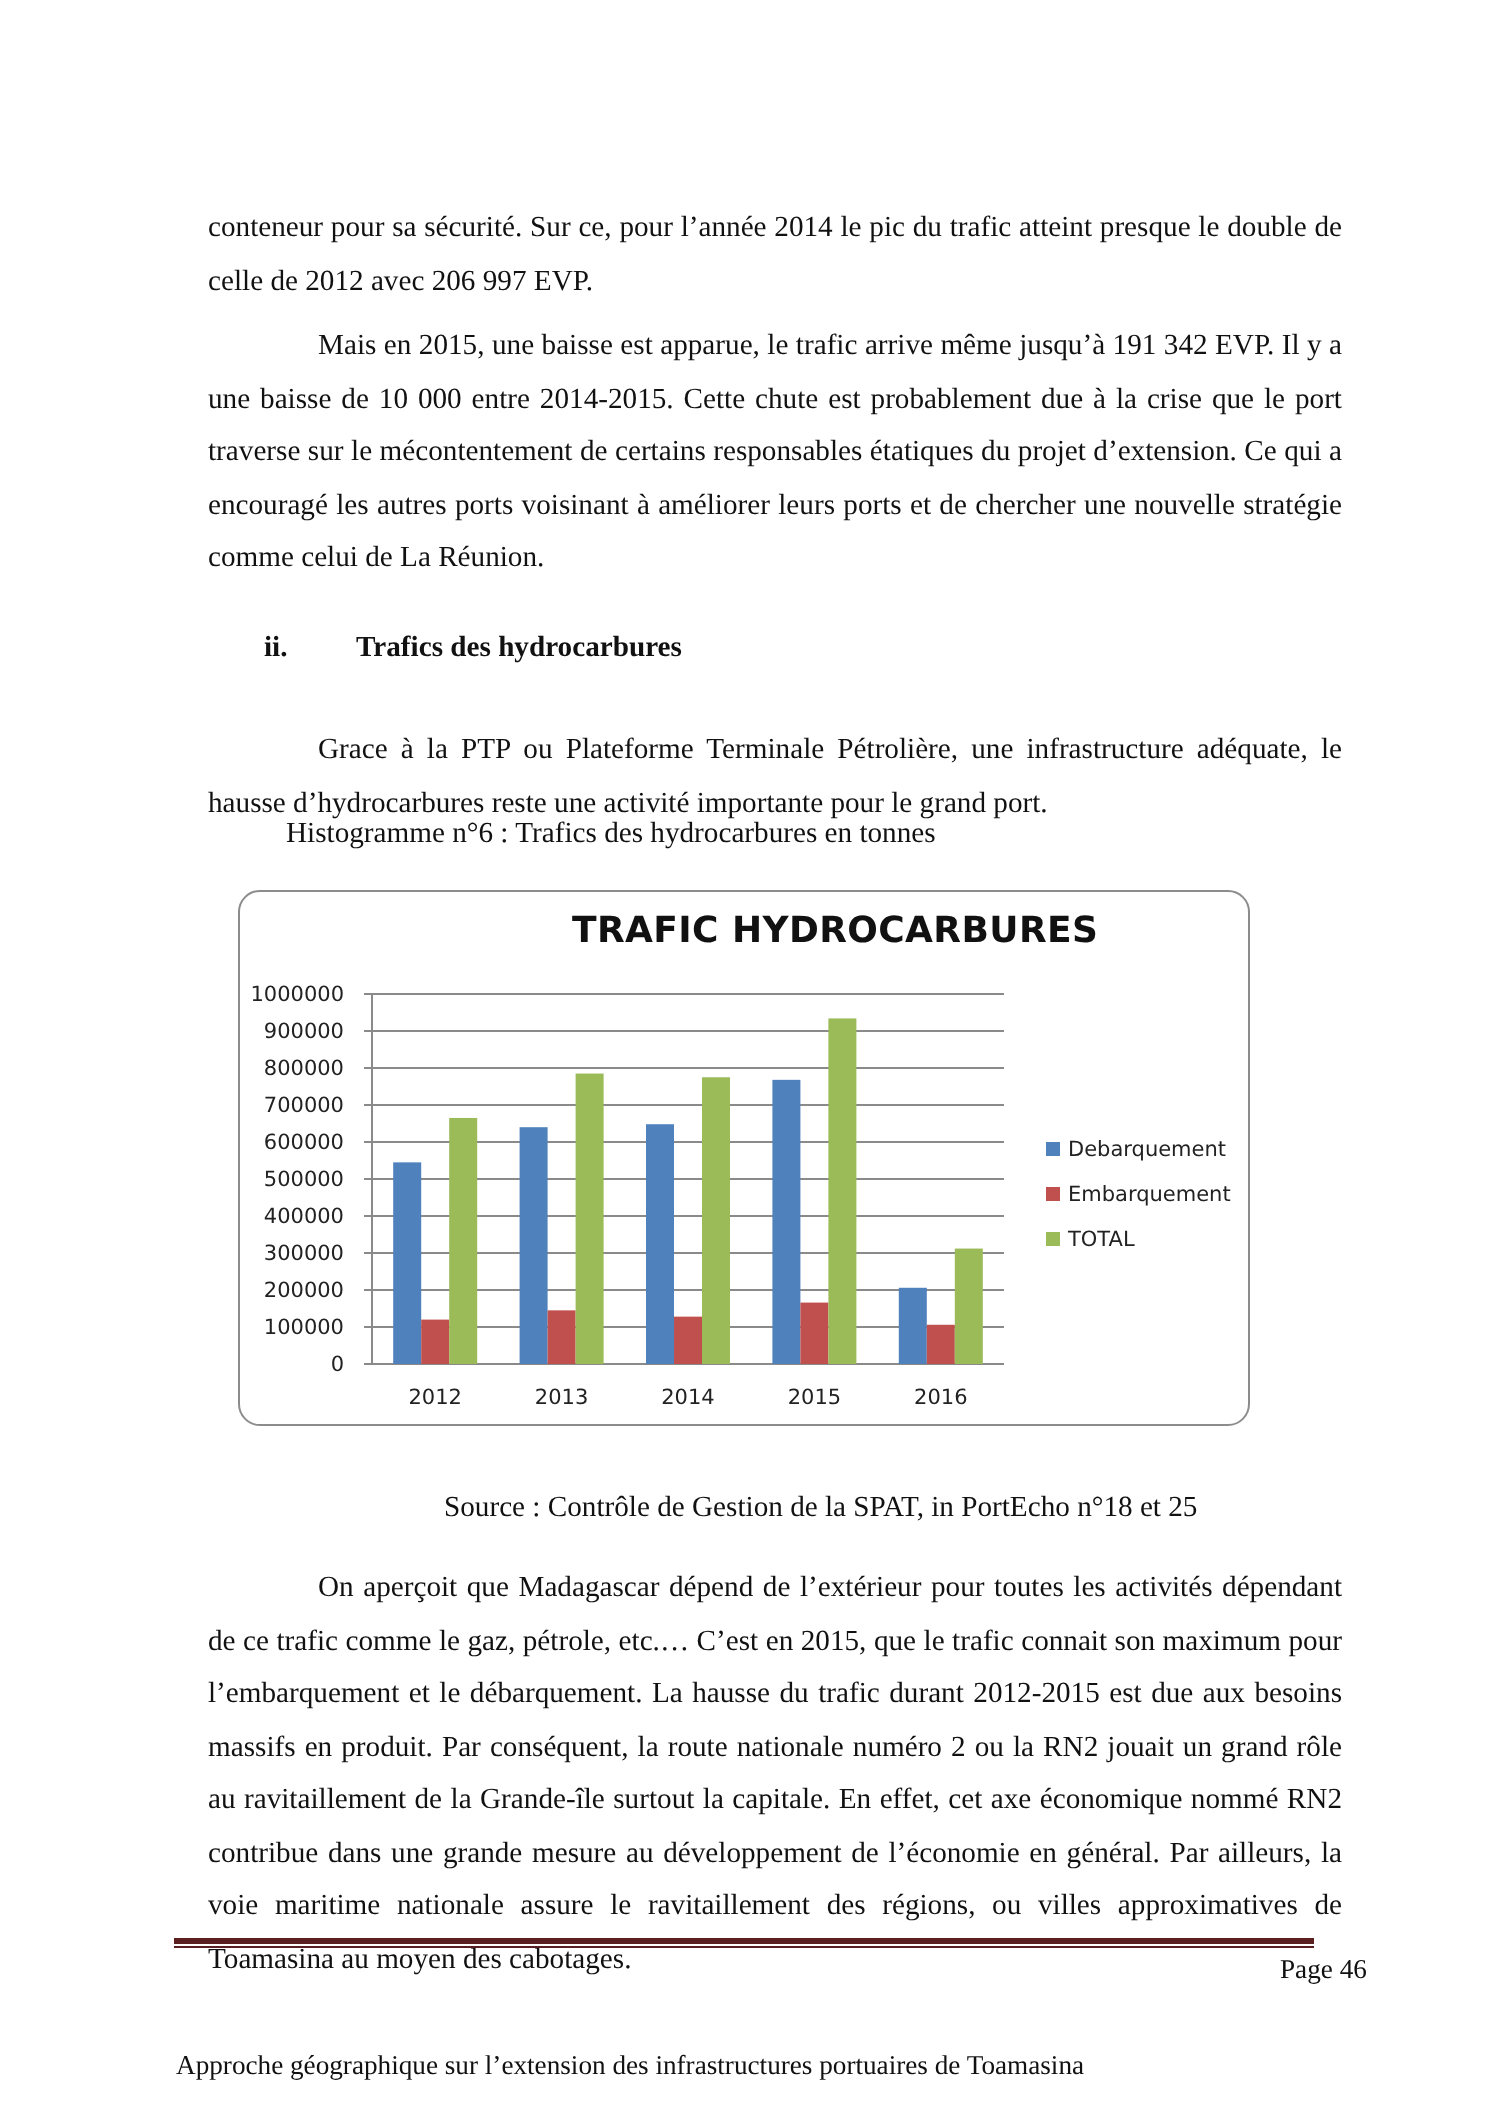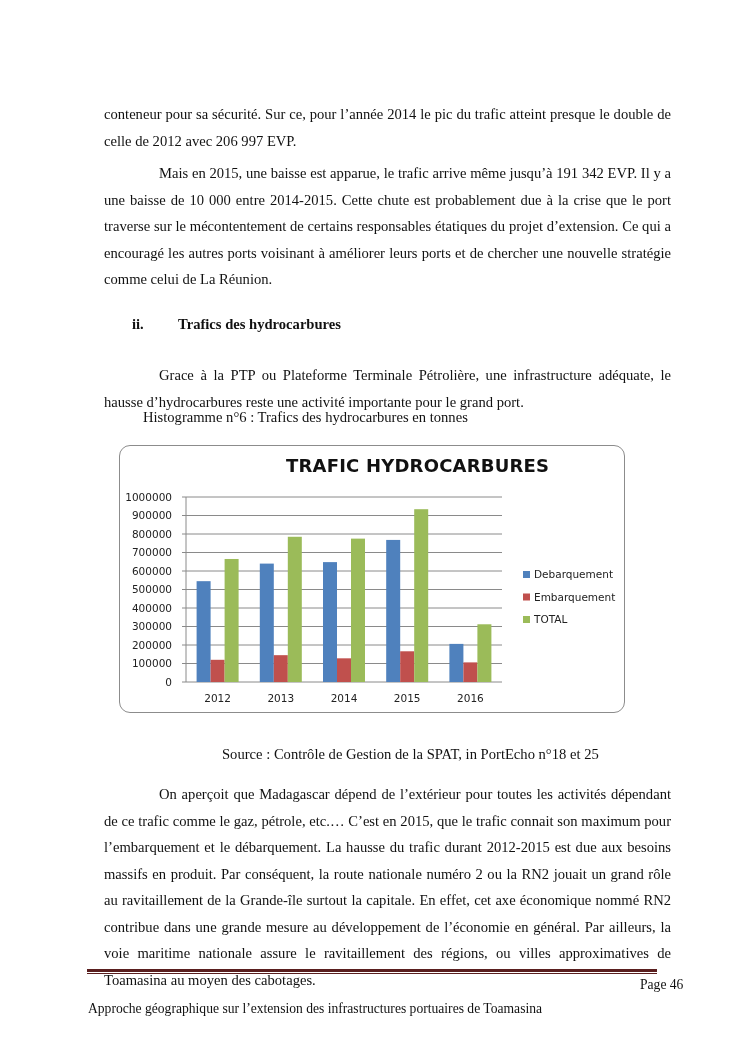--- a/index.html
+++ b/index.html
@@ -14,21 +14,21 @@
     .source { position: absolute; left: 222px; top: 746px; font-size: 14.6px; }
     .chart-box { position: absolute; left: 119px; top: 445px; width: 506px; height: 268px;
                  border: 1.3px solid #8c8c8c; border-radius: 11px; background: #fff; box-sizing: border-box; }
     .chart-title { position: absolute; left: 0; top: 455px; width: 745px; text-align: center;
                    font-family: "DejaVu Sans", sans-serif; font-weight: bold; font-size: 18px; letter-spacing: 0.2px;
                    padding-left: 6px; box-sizing: border-box; }
     .chart-title span { position: absolute; left: 250px; margin-left: 36px; }
     svg.chart { position: absolute; left: 0; top: 0; }
     .footer-rule1 { position: absolute; left: 87px; top: 969px; width: 570px; height: 3px; background: #5a1f1f; }
     .footer-rule2 { position: absolute; left: 87px; top: 973px; width: 570px; height: 1px; background: #5a1f1f; }
-    .footer-left { position: absolute; left: 88px; top: 1001px; font-size: 13.6px; }
+    .footer-left { position: absolute; left: 88px; top: 1025px; font-size: 13.6px; }
     .footer-right { position: absolute; left: 609px; top: 977px; font-size: 13.6px; margin-left: 31px; }
   </style>
 </head>
 <body>
 
 <p class="para" style="top:85px;">conteneur pour sa sécurité. Sur ce, pour l’année 2014 le pic du trafic atteint presque le double de celle de 2012 avec 206 997 EVP.</p>
 <p class="para indent" style="top:144px;">Mais en 2015, une baisse est apparue, le trafic arrive même jusqu’à 191 342 EVP. Il y a une baisse de 10 000 entre 2014-2015. Cette chute est probablement due à la crise que le port traverse sur le mécontentement de certains responsables étatiques du projet d’extension. Ce qui a encouragé les autres ports voisinant à améliorer leurs ports et de chercher une nouvelle stratégie comme celui de La Réunion.</p>
 
 <div class="heading">
   <span class="num">ii.</span><span>Trafics des hydrocarbures</span>

